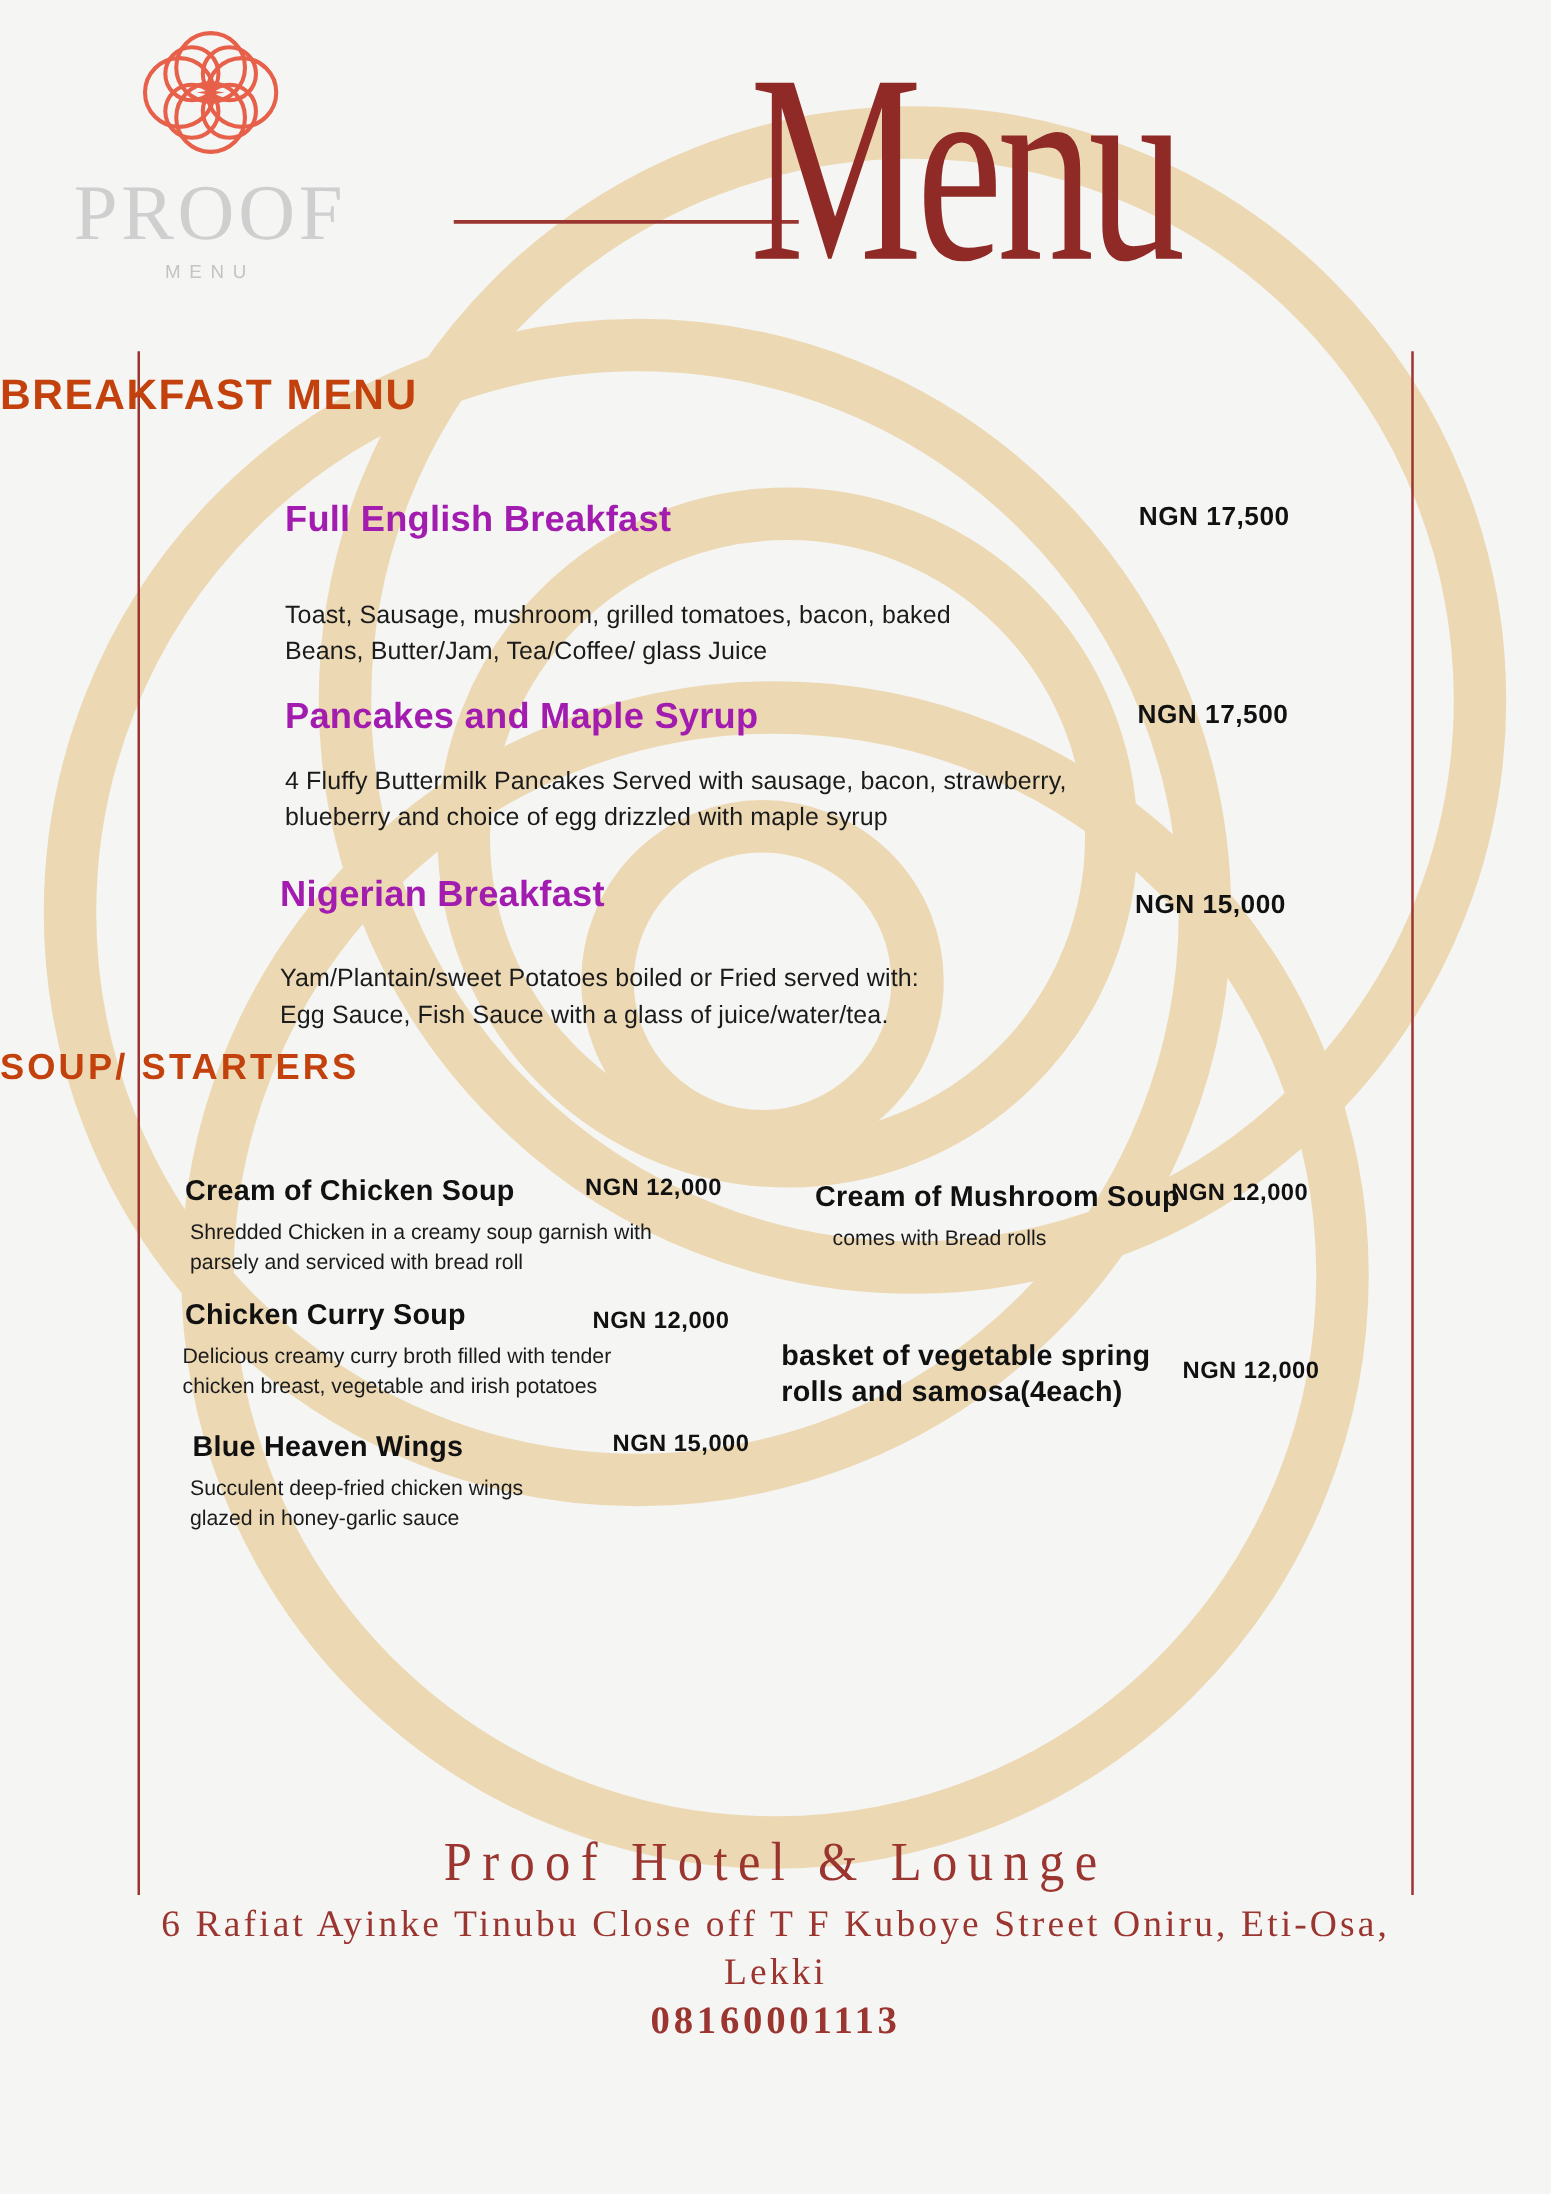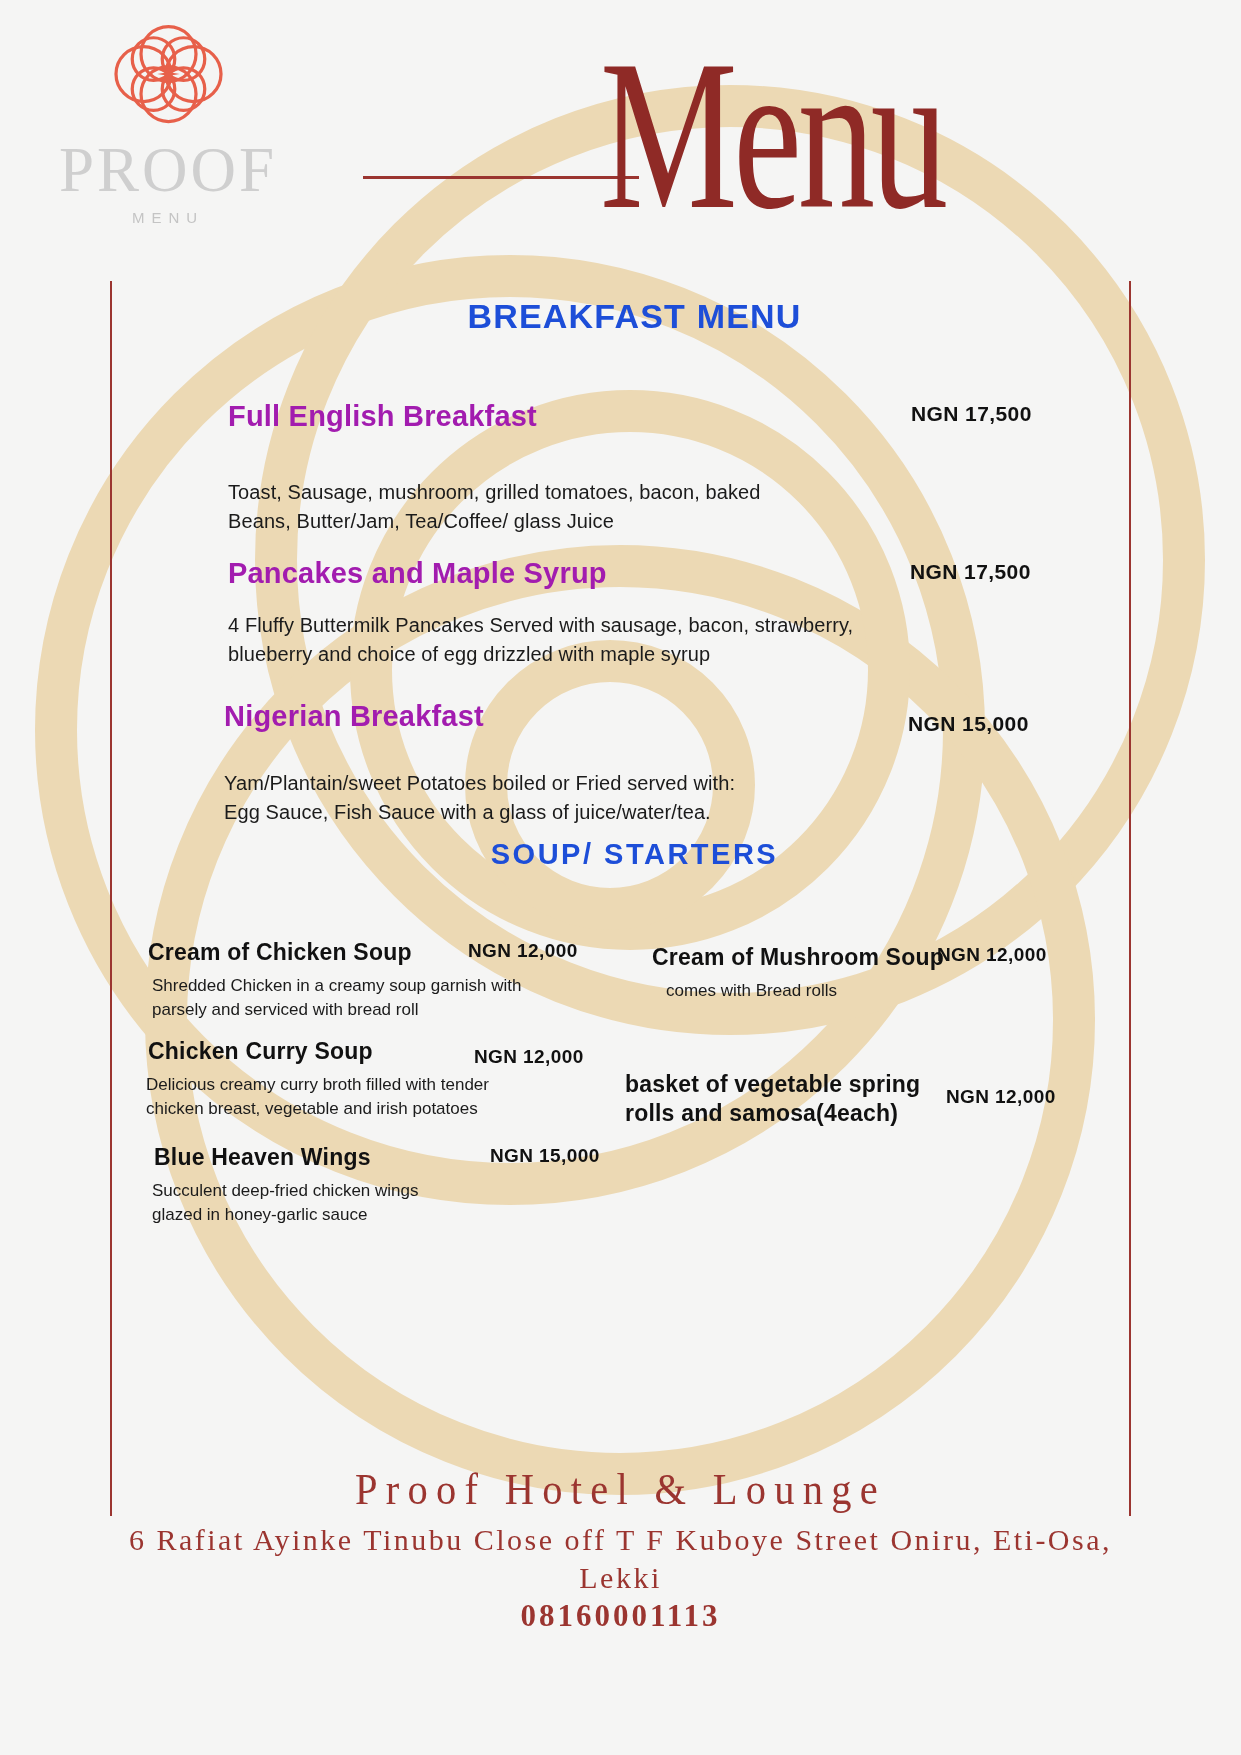--- a/index.html
+++ b/index.html
@@ -110,24 +110,23 @@
   .content {
     position: absolute;
     left: 0; top: 0;
     width: 100%;
     z-index: 4;
   }
 
   .section-title {
     position: absolute;
     width: 100%;
-    text-align: center;
-    font-weight: bold;
-    color: #1d4ed8;
-    padding-left: 28px;
+    text-align: left;
+    font-weight: bold;
+    color: #c2410c;
   }
   .section-title.breakfast {
     top: 297px;
     font-size: 34px;
     letter-spacing: 1.2px;
   }
   .section-title.starters {
     top: 838px;
     font-size: 29px;
     letter-spacing: 2.5px;

